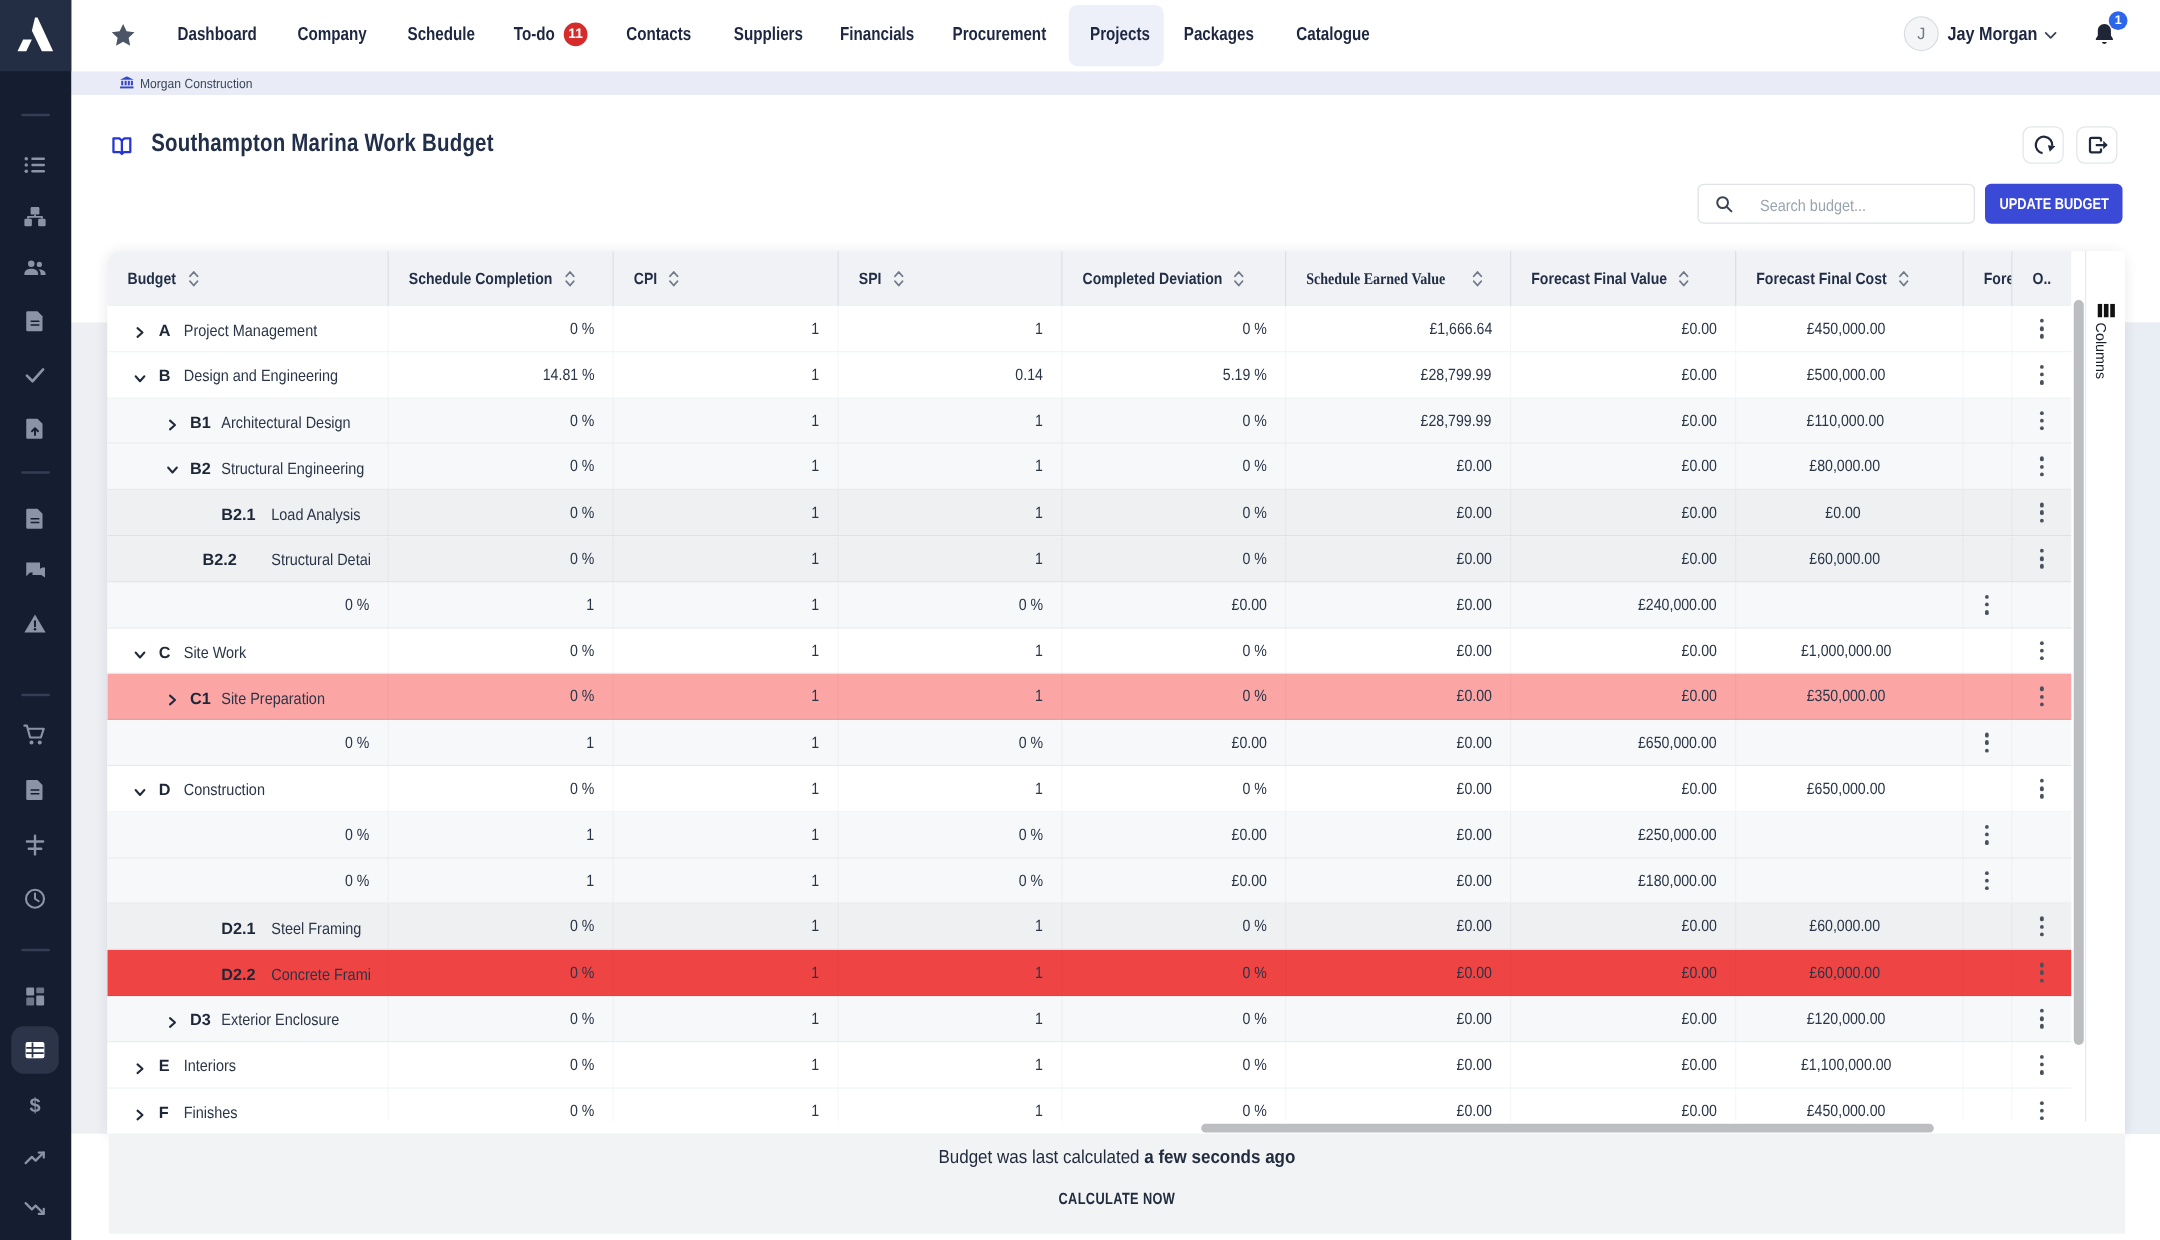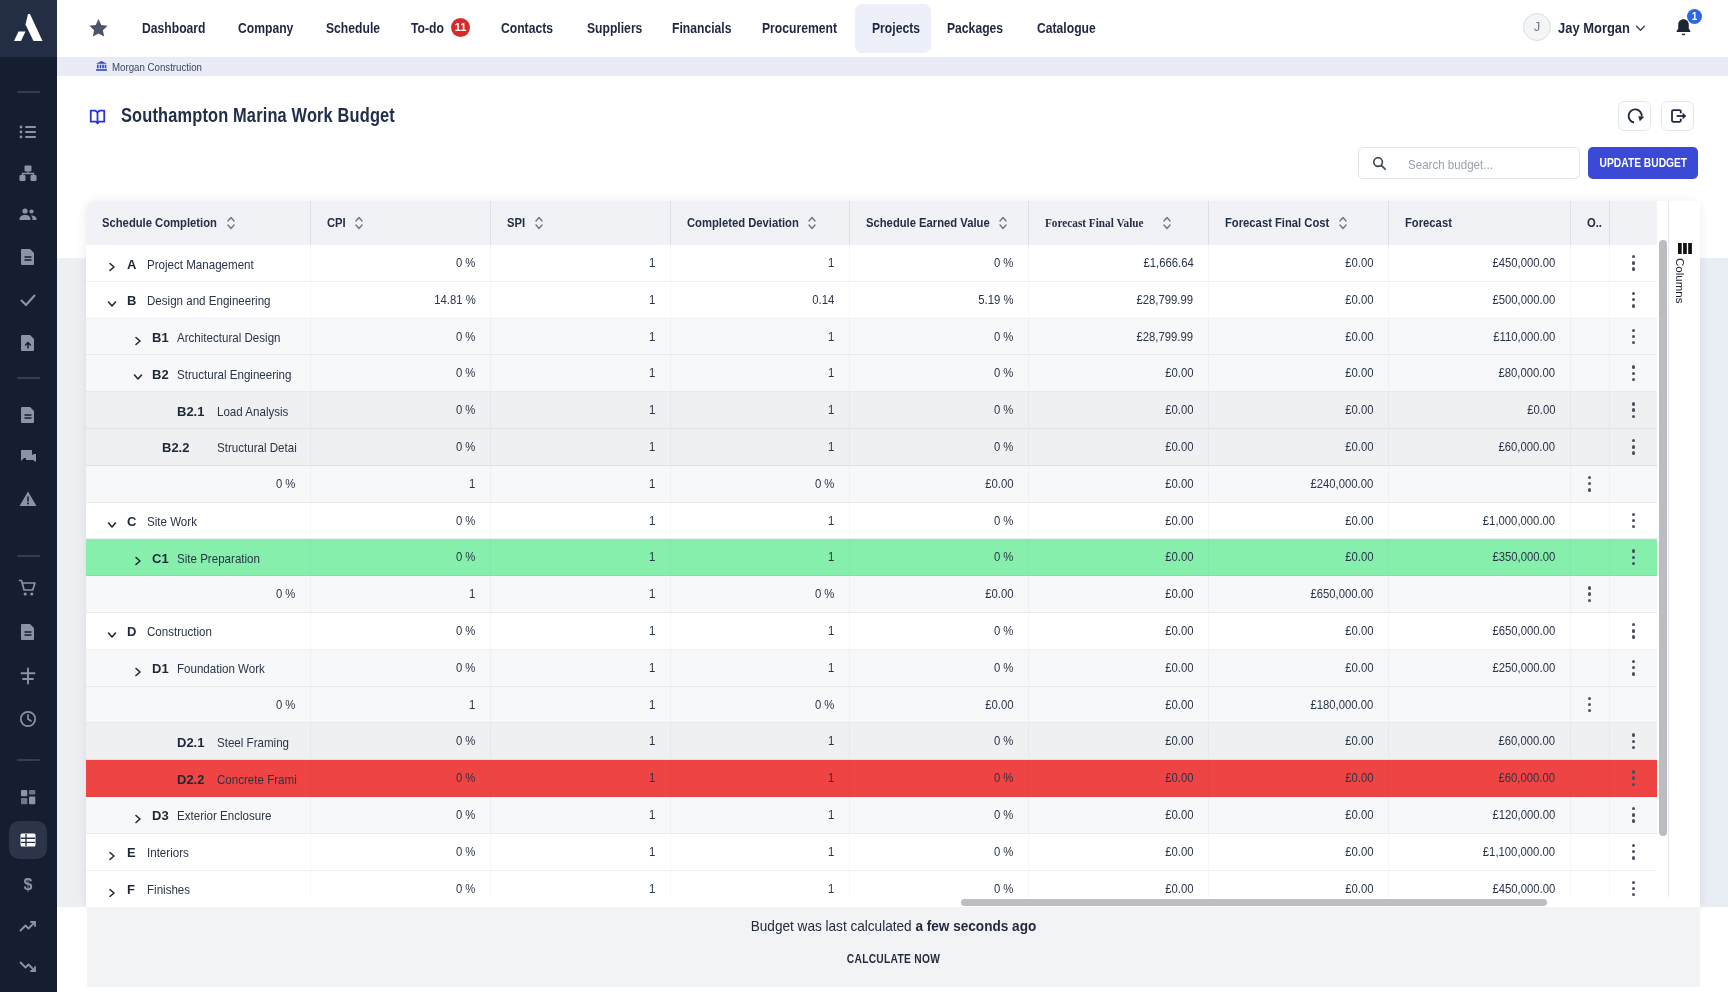--- a/index.html
+++ b/index.html
@@ -52,21 +52,21 @@
 .h { position:relative; height:44px; overflow:hidden; white-space:nowrap;
   border-right:1px solid #dcdfe5; flex:none; font-size:13px; font-weight:700; color:#232f47; }
 .h .hl { position:absolute; left:16px; top:15px; line-height:13px; transform:scaleX(0.865); transform-origin:0 50%; }
 .h .hsort { position:absolute; top:13.5px; }
 .srt { width:10px; height:16px; display:block; }
 .h:nth-child(1){width:224.5px;}.h:nth-child(2){width:180px;}.h:nth-child(3){width:180px;}.h:nth-child(4){width:179px;}.h:nth-child(5){width:179px;}.h:nth-child(6){width:180px;font-family:Liberation Serif, serif;}.h:nth-child(7){width:180px;}.h:nth-child(8){width:182px;}.h:nth-child(9){width:39px;}.h:nth-child(10){width:47.5px;}
 .h:nth-child(10) { border-right:none; }
 #rows { position:absolute; left:0; top:44px; width:1571px; }
 .r { position:relative; width:1571px; height:36.8px; display:flex; border-bottom:1px solid rgba(40,50,70,.075); }
 .c { position:relative; height:100%; flex:none; overflow:hidden; border-right:1px solid rgba(40,50,70,.04); }
-.r .c:nth-child(1){width:224.5px;}.r .c:nth-child(2){width:180px;}.r .c:nth-child(3){width:180px;}.r .c:nth-child(4){width:179px;}.r .c:nth-child(5){width:179px;}.r .c:nth-child(6){width:180px;}.r .c:nth-child(7){width:180px;}.r .c:nth-child(8){width:182px;}.r .c:nth-child(9){width:39px;}.r .c:nth-child(10){width:47.5px;}
+.r .c:nth-child(1){width:224.5px;}.r .c:nth-child(2){width:180px;}.r .c:nth-child(3){width:180px;}.r .c:nth-child(4){width:179px;}.r .c:nth-child(5){width:179px;}.r .c:nth-child(6){width:180px;}.r .c:nth-child(7){width:180px;}.r .c:nth-child(8){width:182px;text-align:center;}.r .c:nth-child(9){width:39px;}.r .c:nth-child(10){width:47.5px;}
 .r .c:nth-child(10) { border-right:none; }
 .cn { font-size:13px; color:#2a3547; text-align:right; padding-right:14px; line-height:36.5px; }
 .cn .v { display:inline-block; transform:scaleX(0.87); transform-origin:100% 50%; }
 .c0 .ch { position:absolute; top:13px; }
 .chv { width:10px; height:10px; }
 .c0 .co { position:absolute; top:11.5px; font-size:13px; font-weight:700; color:#1d2737; }
 .c0 .na { position:absolute; top:11.5px; font-size:13px; color:#2a3547; white-space:nowrap; transform:scaleX(0.89); transform-origin:0 50%; }
 .cm { display:flex; align-items:center; justify-content:center; }
 .dots { display:flex; flex-direction:column; gap:2.8px; }
 .dots i { width:3.4px; height:3.4px; border-radius:50%; background:#49505e; }
@@ -78,20 +78,29 @@
 #hsthumb { position:absolute; left:961px; top:899px; width:586px; height:7px; background:#bdbec2; border-radius:4px; }
 #rmargin { position:absolute; left:1700px; top:258px; width:28px; height:649px; background:#e9edf4; }
 </style></head>
 <body>
 <div id="grayband"></div>
 <div id="rmargin"></div>
 
 <div id="card">
   <div id="hdr">
       <div class="h">
+        <span class="hl">Budget</span>
+        <span class="hsort" style="left:63.8px">
+          <svg class="srt" viewBox="0 0 10 16">
+            <path d="M2 6 L5 2.6 L8 6" fill="none" stroke="#707a8a" stroke-width="1.5" stroke-linecap="round" stroke-linejoin="round"></path>
+            <path d="M2 10 L5 13.4 L8 10" fill="none" stroke="#707a8a" stroke-width="1.5" stroke-linecap="round" stroke-linejoin="round"></path>
+          </svg>
+        </span>
+      </div>
+      <div class="h">
         <span class="hl">Schedule Completion</span>
         <span class="hsort" style="left:140.0px">
           <svg class="srt" viewBox="0 0 10 16">
             <path d="M2 6 L5 2.6 L8 6" fill="none" stroke="#707a8a" stroke-width="1.5" stroke-linecap="round" stroke-linejoin="round"></path>
             <path d="M2 10 L5 13.4 L8 10" fill="none" stroke="#707a8a" stroke-width="1.5" stroke-linecap="round" stroke-linejoin="round"></path>
           </svg>
         </span>
       </div>
       <div class="h">
         <span class="hl">CPI</span>
@@ -327,21 +336,21 @@
         <div class="c cn"><span class="v">£1,000,000.00</span></div>
         <div class="c"></div>
         <div class="c cm">
           <span class="dots">
             <i></i>
             <i></i>
             <i></i>
           </span>
         </div>
       </div>
-<div class="r" style="background:#86efac">
+<div class="r" style="background:#fca5a5">
         <div class="c c0">
           <span class="ch" style="left:47px"><svg class="chv" viewBox="0 0 10 10">
               <path d="M3 1.5 L7 5 L3 8.5" fill="none" stroke="#202a3c" stroke-width="1.6" stroke-linecap="round" stroke-linejoin="round"></path>
             </svg></span>
           <span class="co" style="left:66px">C1</span>
           <span class="na" style="left:91px">Site Preparation</span>
         </div>
         <div class="c cn"><span class="v">0 %</span></div>
         <div class="c cn"><span class="v">1</span></div>
         <div class="c cn"><span class="v">1</span></div>
@@ -393,27 +402,20 @@
         <div class="c"></div>
         <div class="c cm">
           <span class="dots">
             <i></i>
             <i></i>
             <i></i>
           </span>
         </div>
       </div>
 <div class="r" style="background:#f7f8f9">
-        <div class="c c0">
-          <span class="ch" style="left:47px"><svg class="chv" viewBox="0 0 10 10">
-              <path d="M3 1.5 L7 5 L3 8.5" fill="none" stroke="#202a3c" stroke-width="1.6" stroke-linecap="round" stroke-linejoin="round"></path>
-            </svg></span>
-          <span class="co" style="left:66px">D1</span>
-          <span class="na" style="left:91px">Foundation Work</span>
-        </div>
         <div class="c cn"><span class="v">0 %</span></div>
         <div class="c cn"><span class="v">1</span></div>
         <div class="c cn"><span class="v">1</span></div>
         <div class="c cn"><span class="v">0 %</span></div>
         <div class="c cn"><span class="v">£0.00</span></div>
         <div class="c cn"><span class="v">£0.00</span></div>
         <div class="c cn"><span class="v">£250,000.00</span></div>
         <div class="c"></div>
         <div class="c cm">
           <span class="dots">

